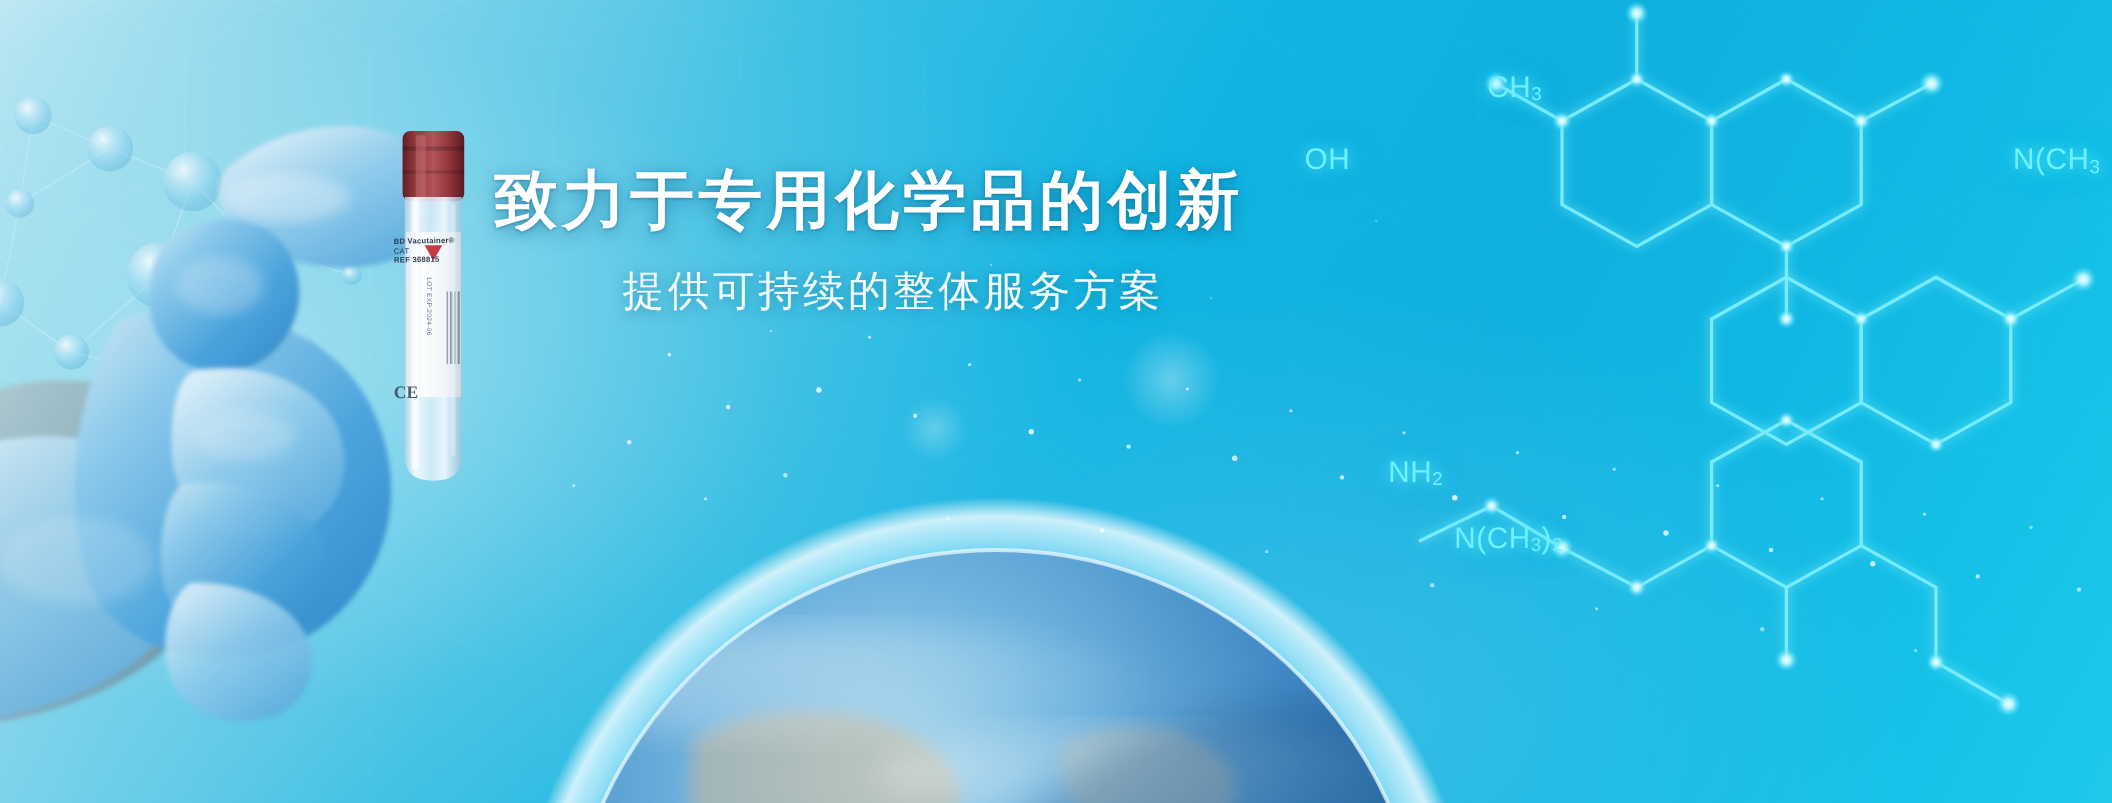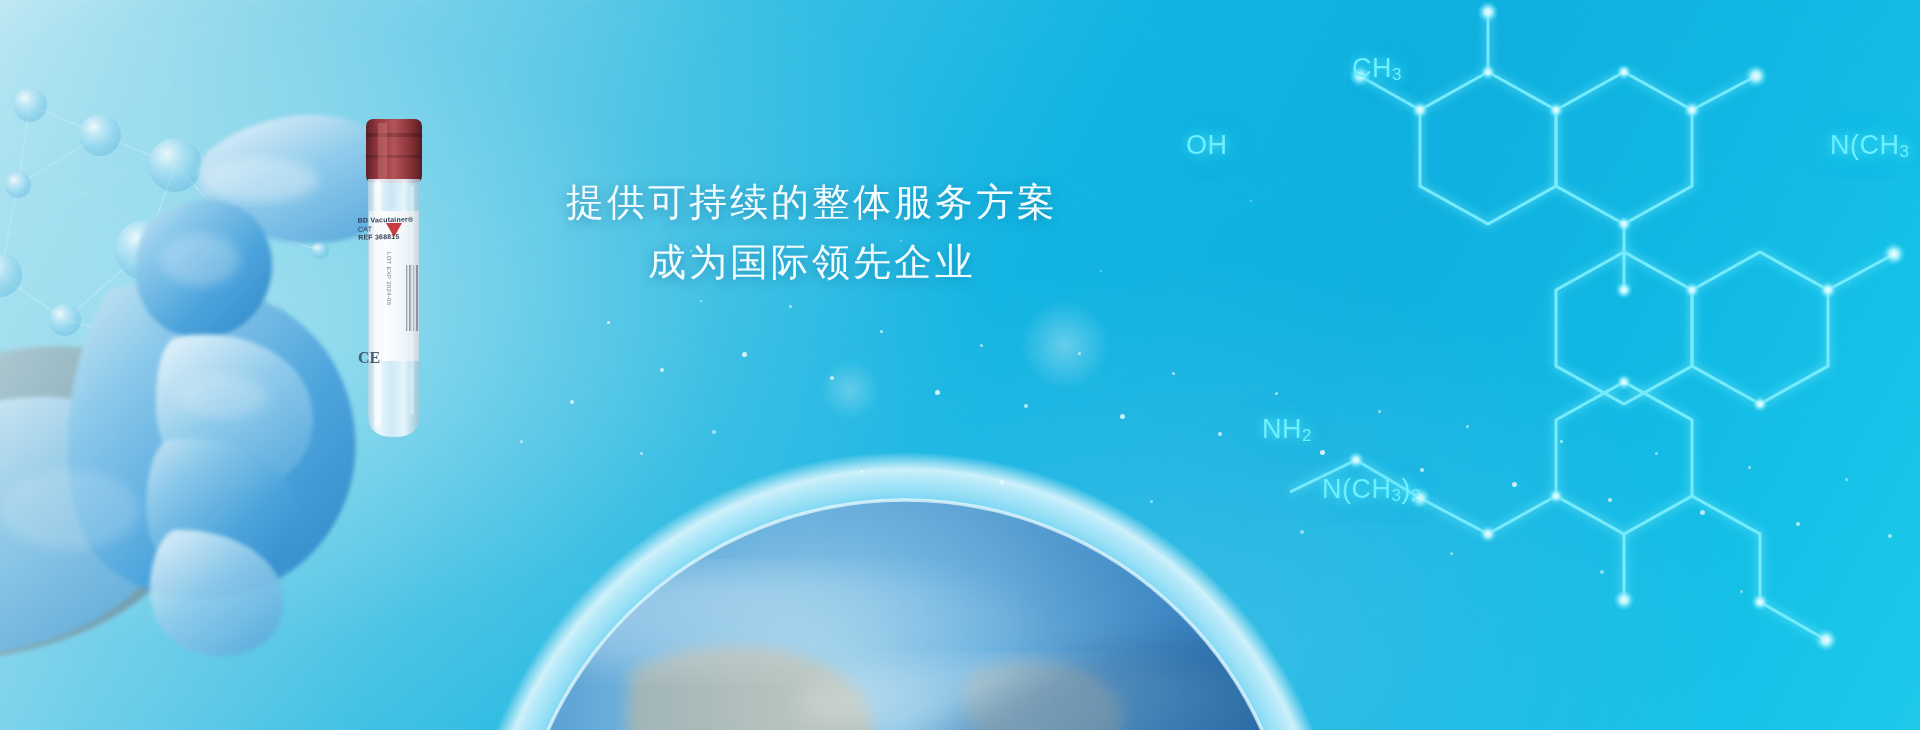--- a/index.html
+++ b/index.html
@@ -370,21 +370,21 @@
         <circle cx="368" cy="544" r="9" fill="url(#vert)"></circle>
         <circle cx="300" cy="508" r="11" fill="url(#vert)"></circle>
         <circle cx="236" cy="470" r="9" fill="url(#vert)"></circle>
         <circle cx="504" cy="610" r="11" fill="url(#vert)"></circle>
         <circle cx="640" cy="612" r="9" fill="url(#vert)"></circle>
         <circle cx="706" cy="650" r="12" fill="url(#vert)"></circle>
       </g>
     </svg>
   </div>
 
-  <div class="chem-label" style="left:1352px;top:53px;">CH<sub>3</sub></div>
+  <div class="chem-label" style="left:1352px;top:64px;">CH<sub>3</sub></div>
   <div class="chem-label" style="left:1186px;top:130px;">OH</div>
   <div class="chem-label" style="left:1806px;top:130px;margin-left:24px;">N(CH<sub>3</sub></div>
   <div class="chem-label" style="left:1262px;top:414px;">NH<sub>2</sub></div>
   <div class="chem-label" style="left:1322px;top:474px;">N(CH<sub>3</sub>)<sub>2</sub></div>
 
   <div class="particles">
     <i style="left:607px;top:321px;width:3px;height:3px;opacity:.8"></i>
     <i style="left:660px;top:368px;width:4px;height:4px;opacity:.75"></i>
     <i style="left:700px;top:300px;width:2px;height:2px;opacity:.6"></i>
     <i style="left:742px;top:352px;width:5px;height:5px;opacity:.8"></i>
@@ -426,19 +426,19 @@
     <i style="left:690px;top:250px;width:2px;height:2px;opacity:.5"></i>
     <i style="left:900px;top:240px;width:2px;height:2px;opacity:.45"></i>
     <i style="left:1100px;top:270px;width:2px;height:2px;opacity:.4"></i>
     <i style="left:1250px;top:200px;width:2px;height:2px;opacity:.4"></i>
   </div>
 
   <div class="glowdot" style="left:1020px;top:300px;width:90px;height:90px;opacity:.35"></div>
   <div class="glowdot" style="left:820px;top:360px;width:60px;height:60px;opacity:.28"></div>
 
   <div class="copy">
+    <div class="headline">致力于专用化学品的创新</div>
     <div class="subline">
       <div>提供可持续的整体服务方案</div>
-      <div>成为国际领先企业</div>
     </div>
   </div>
 
 </div>
 
 </body></html>

